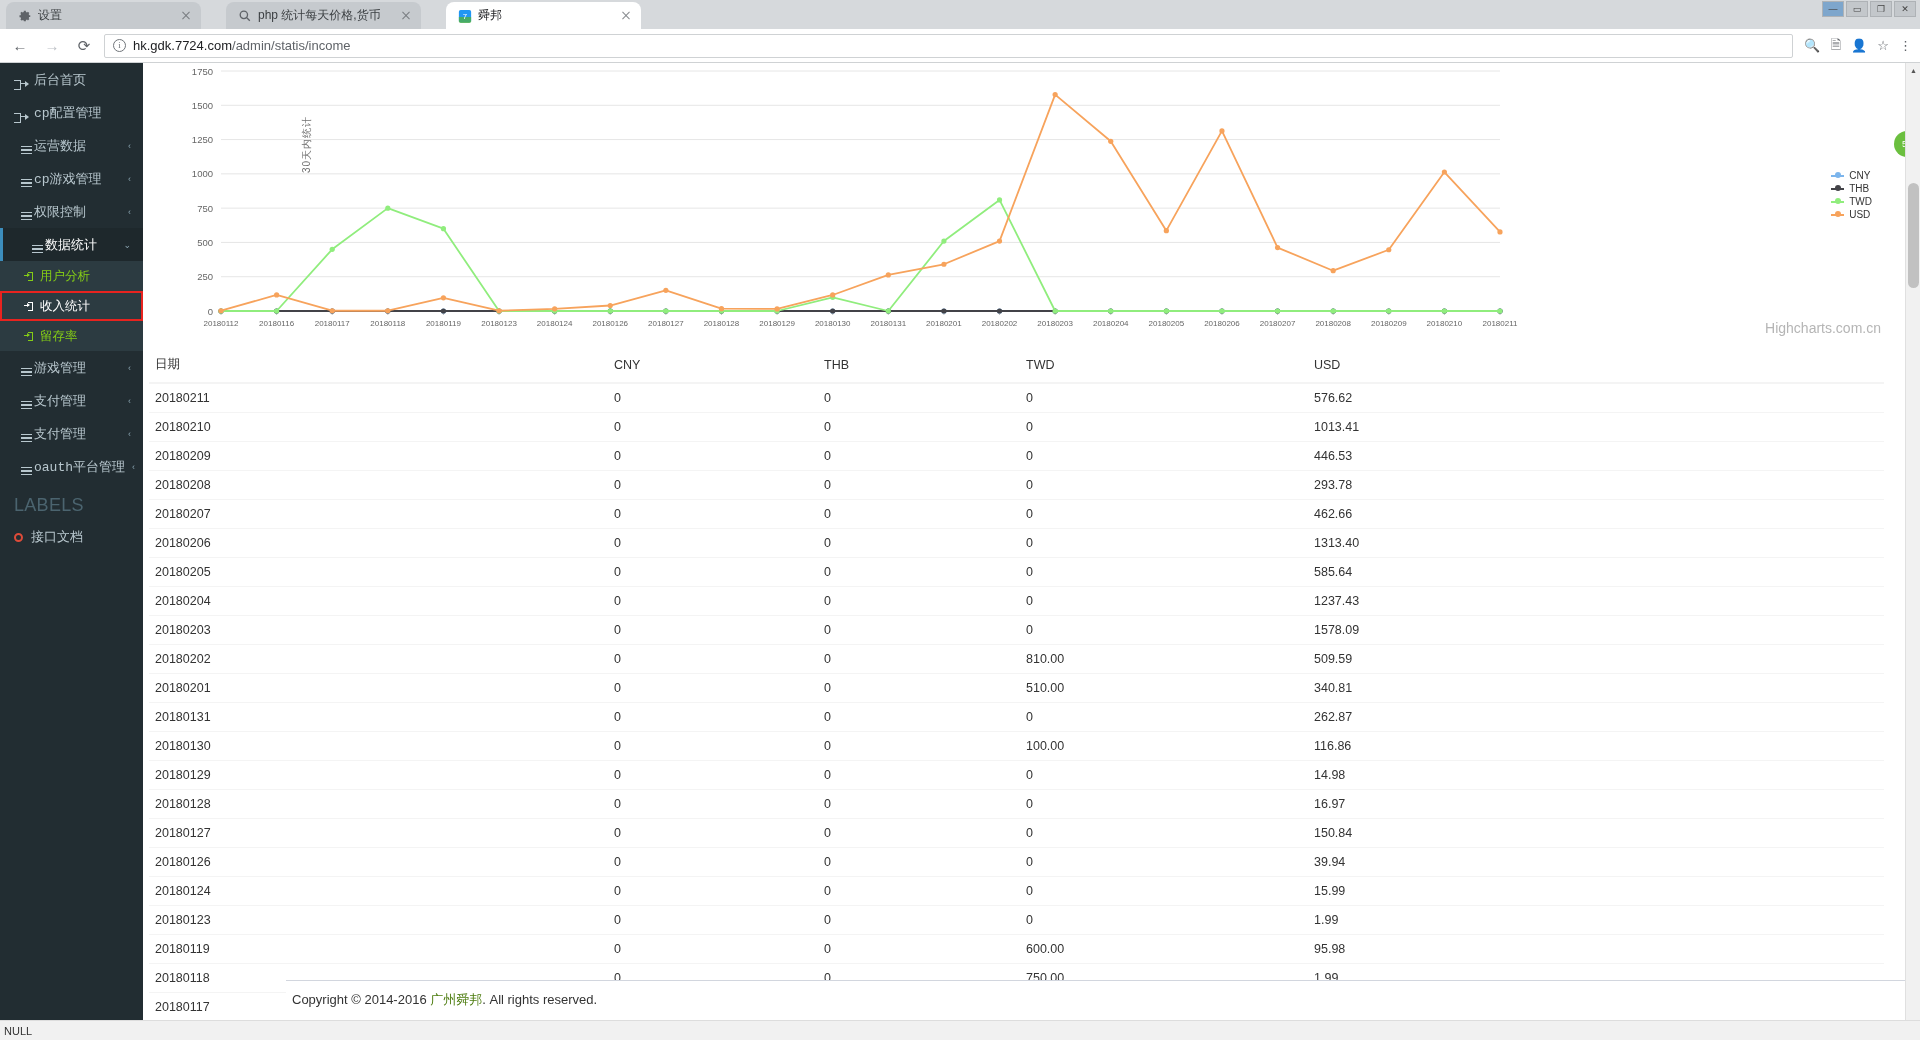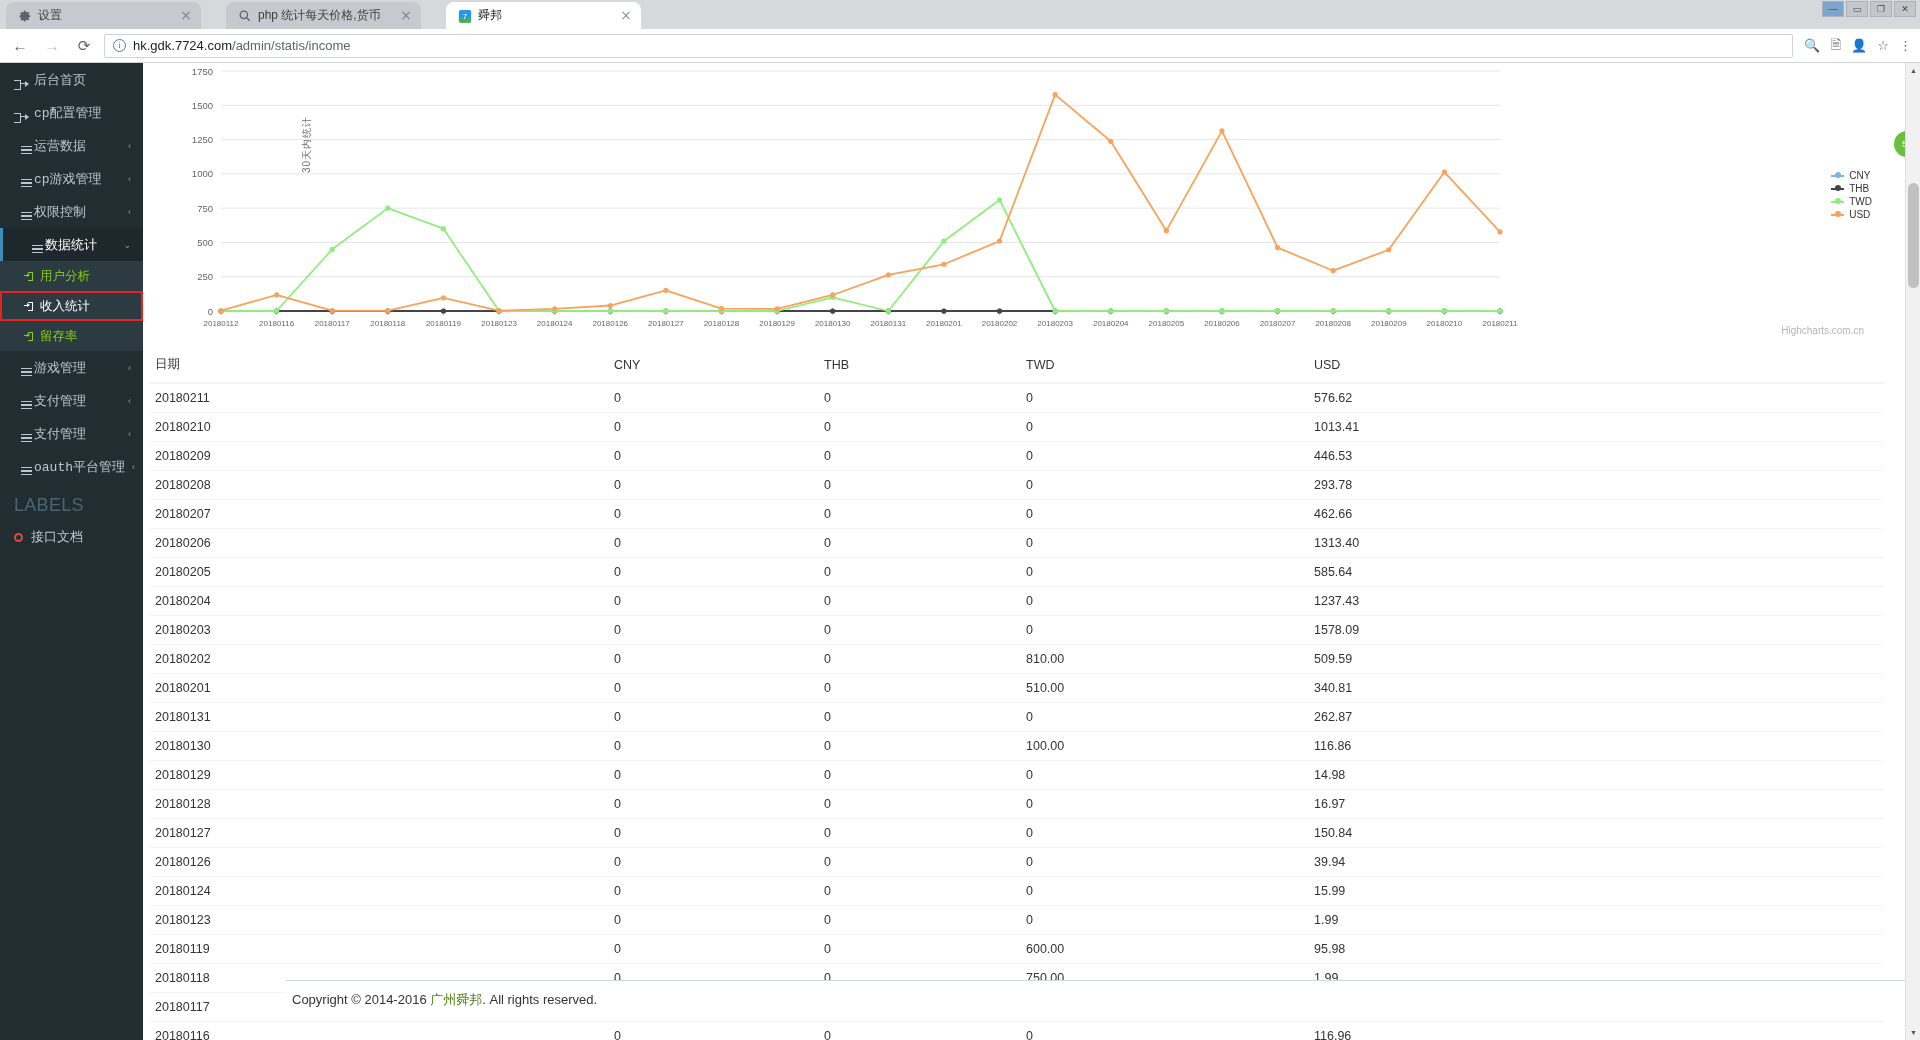--- a/index.html
+++ b/index.html
@@ -92,21 +92,21 @@
   .sub-item .dot .arw2::after { content:""; position:absolute; right:-1px; top:-1.7px; border-left:3.4px solid currentColor; border-top:2.6px solid transparent; border-bottom:2.6px solid transparent; }
 
   .labels-hdr { padding:12px 14px 6px; font-size:18px; color:#4b646f; letter-spacing:.3px; }
   .label-item { height:30px; display:flex; align-items:center; gap:8px; padding:0 12px 0 14px; color:#b8c7ce; font-size:13px; }
   .ring { width:9px; height:9px; border-radius:50%; border:2px solid #dd4b39; flex:none; }
 
   
   .content { position:absolute; left:143px; top:0; width:1777px; height:977px; background:#fff; }
 
   .chart-wrap { position:relative; height:285px; width:1777px; }
-  .chart-credit { position:absolute; right:56px; bottom:12px; font-size:10px; color:#b5b5b5; }
+  .chart-credit { position:absolute; right:39px; bottom:12px; font-size:14px; color:#b5b5b5; }
   .chart-legend { position:absolute; right:48px; top:106px; font-size:10px; color:#333; }
   .legend-row { display:flex; align-items:center; gap:5px; height:13px; }
   .legend-mark { width:13px; height:9px; position:relative; flex:none; }
   .legend-mark .ln { position:absolute; left:0; top:4px; width:13px; height:1.6px; }
   .legend-mark .pt { position:absolute; left:4px; top:1.4px; width:6px; height:6px; border-radius:50%; }
 
   .ytitle {
     position:absolute; left:157px; top:110px;
     transform:rotate(-90deg); transform-origin:0 0;
     font-size:10px; color:#707070; white-space:nowrap;
@@ -685,13 +685,16 @@
 
     <div class="float-widget">54</div>
   </div>
 
   <div class="scrollbar-v">
     <div class="scroll-arrow" style="top:0">▲</div>
     <div class="scroll-thumb"></div>
     <div class="scroll-arrow" style="bottom:0">▼</div>
   </div>
 
+  <div class="statusbar">
+    <span>NULL</span>
+  </div>
 </div>
 
 </body></html>

